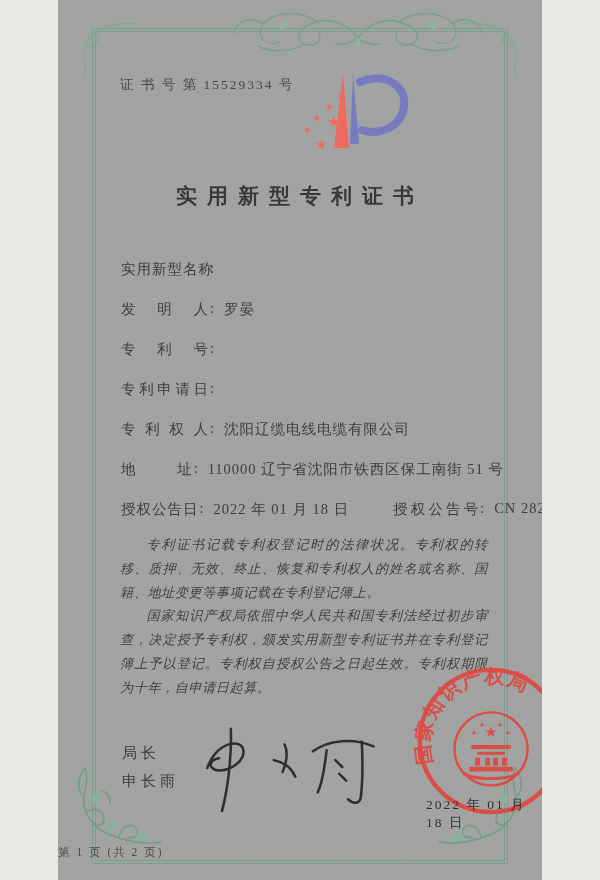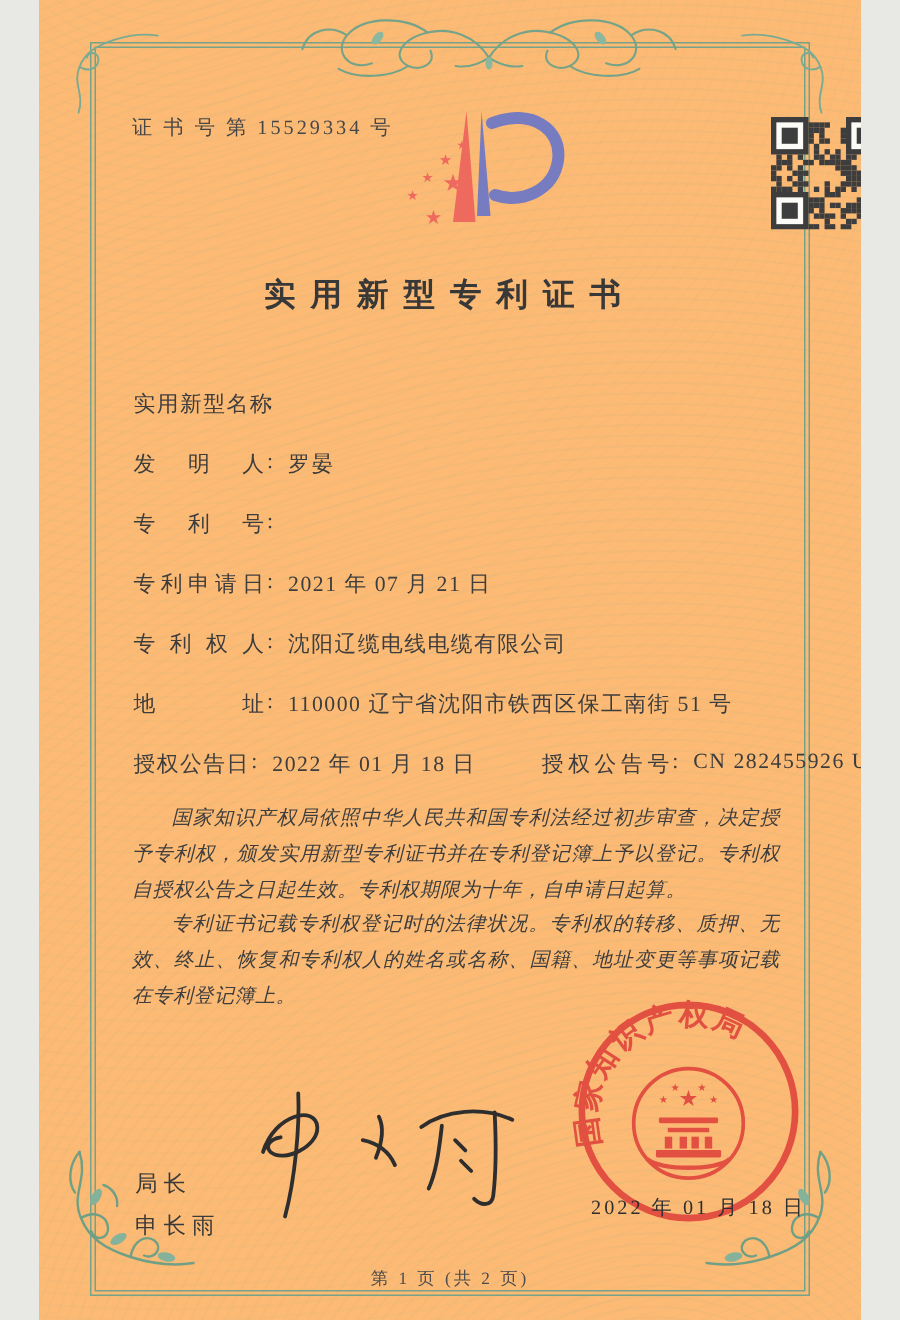--- a/index.html
+++ b/index.html
@@ -1,18 +1,18 @@
 <!DOCTYPE html>
 <html><head>
 <meta charset="utf-8">
 <style>
   html,body{margin:0;padding:0;background:#e8e8e4;}
   .page{
-    position:relative;width:548px;height:880px;margin:0 auto;
-    background:#fdba74;overflow:hidden;
+    position:relative;width:484px;height:880px;margin:0 auto;
+    background:#a3a3a3;overflow:hidden;
     font-family:"Liberation Serif","DejaVu Serif",serif;color:#3c3c3c;
   }
   .page::before{
     content:"";position:absolute;inset:0;pointer-events:none;
     background:
       repeating-radial-gradient(circle at 75% 115%, rgba(118,165,140,.055) 0 1.5px, transparent 1.5px 7px),
       repeating-radial-gradient(circle at 15% -10%, rgba(118,165,140,.04) 0 1.5px, transparent 1.5px 8px);
   }
   .frame{
     position:absolute;left:34px;right:34px;top:28px;bottom:16px;
@@ -41,28 +41,28 @@
   .f-value{letter-spacing:1px;}
   .pair2{margin-left:44px;display:inline-flex;}
   .pair2 .f-label{width:86px;}
 
   .paras{
     position:absolute;left:62px;right:54px;top:533px;
     font-size:13.2px;line-height:1.8;color:#3e3e3e;font-style:italic;text-align:justify;
   }
   .paras p{margin:0;text-indent:2em;letter-spacing:.5px;}
 
-  .director{position:absolute;left:64px;top:744px;font-size:15px;letter-spacing:4px;color:#3a3a3a;font-style:normal;margin-top:36px;}
+  .director{position:absolute;left:64px;top:744px;font-size:15px;letter-spacing:4px;color:#3a3a3a;font-style:normal;}
   .director div{margin-bottom:9px;}
   .signature{position:absolute;left:122px;top:716px;width:215px;height:100px;}
 
   .seal{position:absolute;left:354px;top:662px;width:158px;height:158px;opacity:.9;}
   .seal-date{position:absolute;left:368px;top:796px;font-size:13.5px;letter-spacing:2px;color:#2f2f2f;}
 
-  .footer{position:absolute;left:0;right:0;top:845px;text-align:center;font-size:11.5px;letter-spacing:2px;color:#4c4c4c;}
+  .footer{position:absolute;left:0;right:0;top:845px;font-size:11.5px;letter-spacing:2px;color:#4c4c4c;}
 </style>
 </head>
 <body>
 
 <div class="page">
 
   <div class="frame"></div>
 
   <svg class="flourish" viewBox="0 0 280 56">
     <g stroke="#74a389" fill="none" stroke-width="1.5" stroke-linecap="round">
@@ -306,21 +306,20 @@
         <span class="f-colon">:</span>
         <span class="f-value">罗晏</span>
     </div>
     <div class="f-row">
       <span class="f-label">专利号</span>
         <span class="f-colon">:</span>
     </div>
     <div class="f-row">
       <span class="f-label">专利申请日</span>
         <span class="f-colon">:</span>
-        <span class="f-value">2021 年 07 月 21 日</span>
     </div>
     <div class="f-row">
       <span class="f-label">专利权人</span>
         <span class="f-colon">:</span>
         <span class="f-value">沈阳辽缆电线电缆有限公司</span>
     </div>
     <div class="f-row">
       <span class="f-label">地址</span>
         <span class="f-colon">:</span>
         <span class="f-value">110000 辽宁省沈阳市铁西区保工南街 51 号</span>
@@ -331,22 +330,22 @@
         <span class="f-value">2022 年 01 月 18 日</span>
       <span class="pair2">
         <span class="f-label">授权公告号</span>
           <span class="f-colon">:</span>
           <span class="f-value">CN 282455926 U</span>
       </span>
     </div>
   </div>
 
   <div class="paras">
+    <p>专利证书记载专利权登记时的法律状况。专利权的转移、质押、无效、终止、恢复和专利权人的姓名或名称、国籍、地址变更等事项记载在专利登记簿上。</p>
     <p>国家知识产权局依照中华人民共和国专利法经过初步审查，决定授予专利权，颁发实用新型专利证书并在专利登记簿上予以登记。专利权自授权公告之日起生效。专利权期限为十年，自申请日起算。</p>
-    <p>专利证书记载专利权登记时的法律状况。专利权的转移、质押、无效、终止、恢复和专利权人的姓名或名称、国籍、地址变更等事项记载在专利登记簿上。</p>
   </div>
 
   <div class="director">
     <div>局长</div>
     <div>申长雨</div>
   </div>
 
   <svg class="signature" viewBox="0 0 220 100">
     <g stroke="#2e2e2e" fill="none" stroke-width="2.6" stroke-linecap="round">
       <path d="M28 52 C36 26 64 20 65 35 C66 48 42 60 33 52 C29 48 33 43 40 42"></path>

